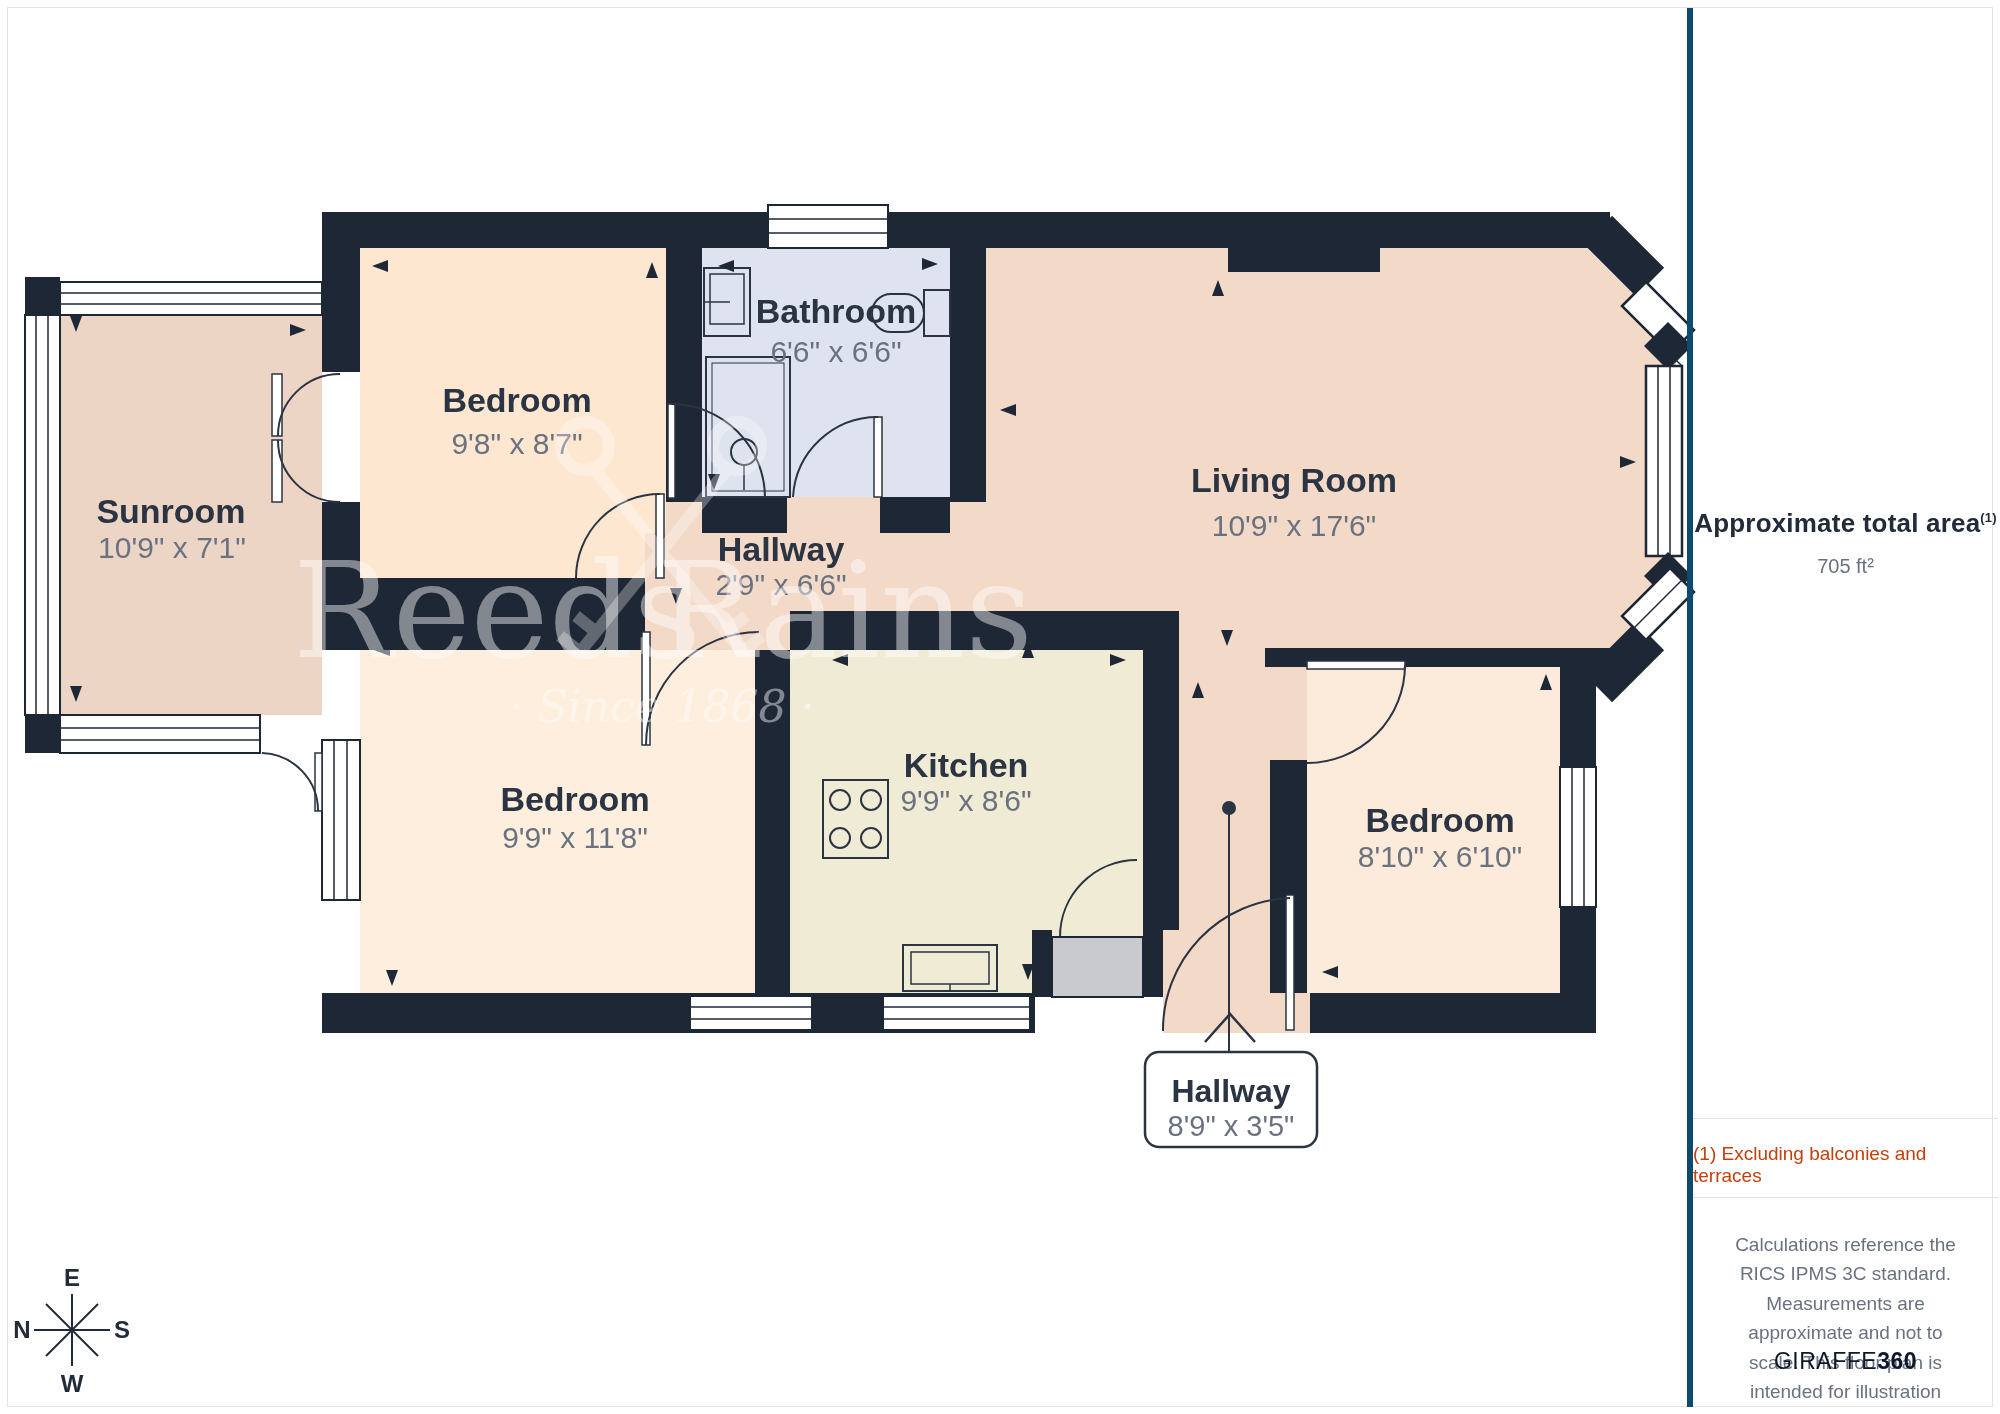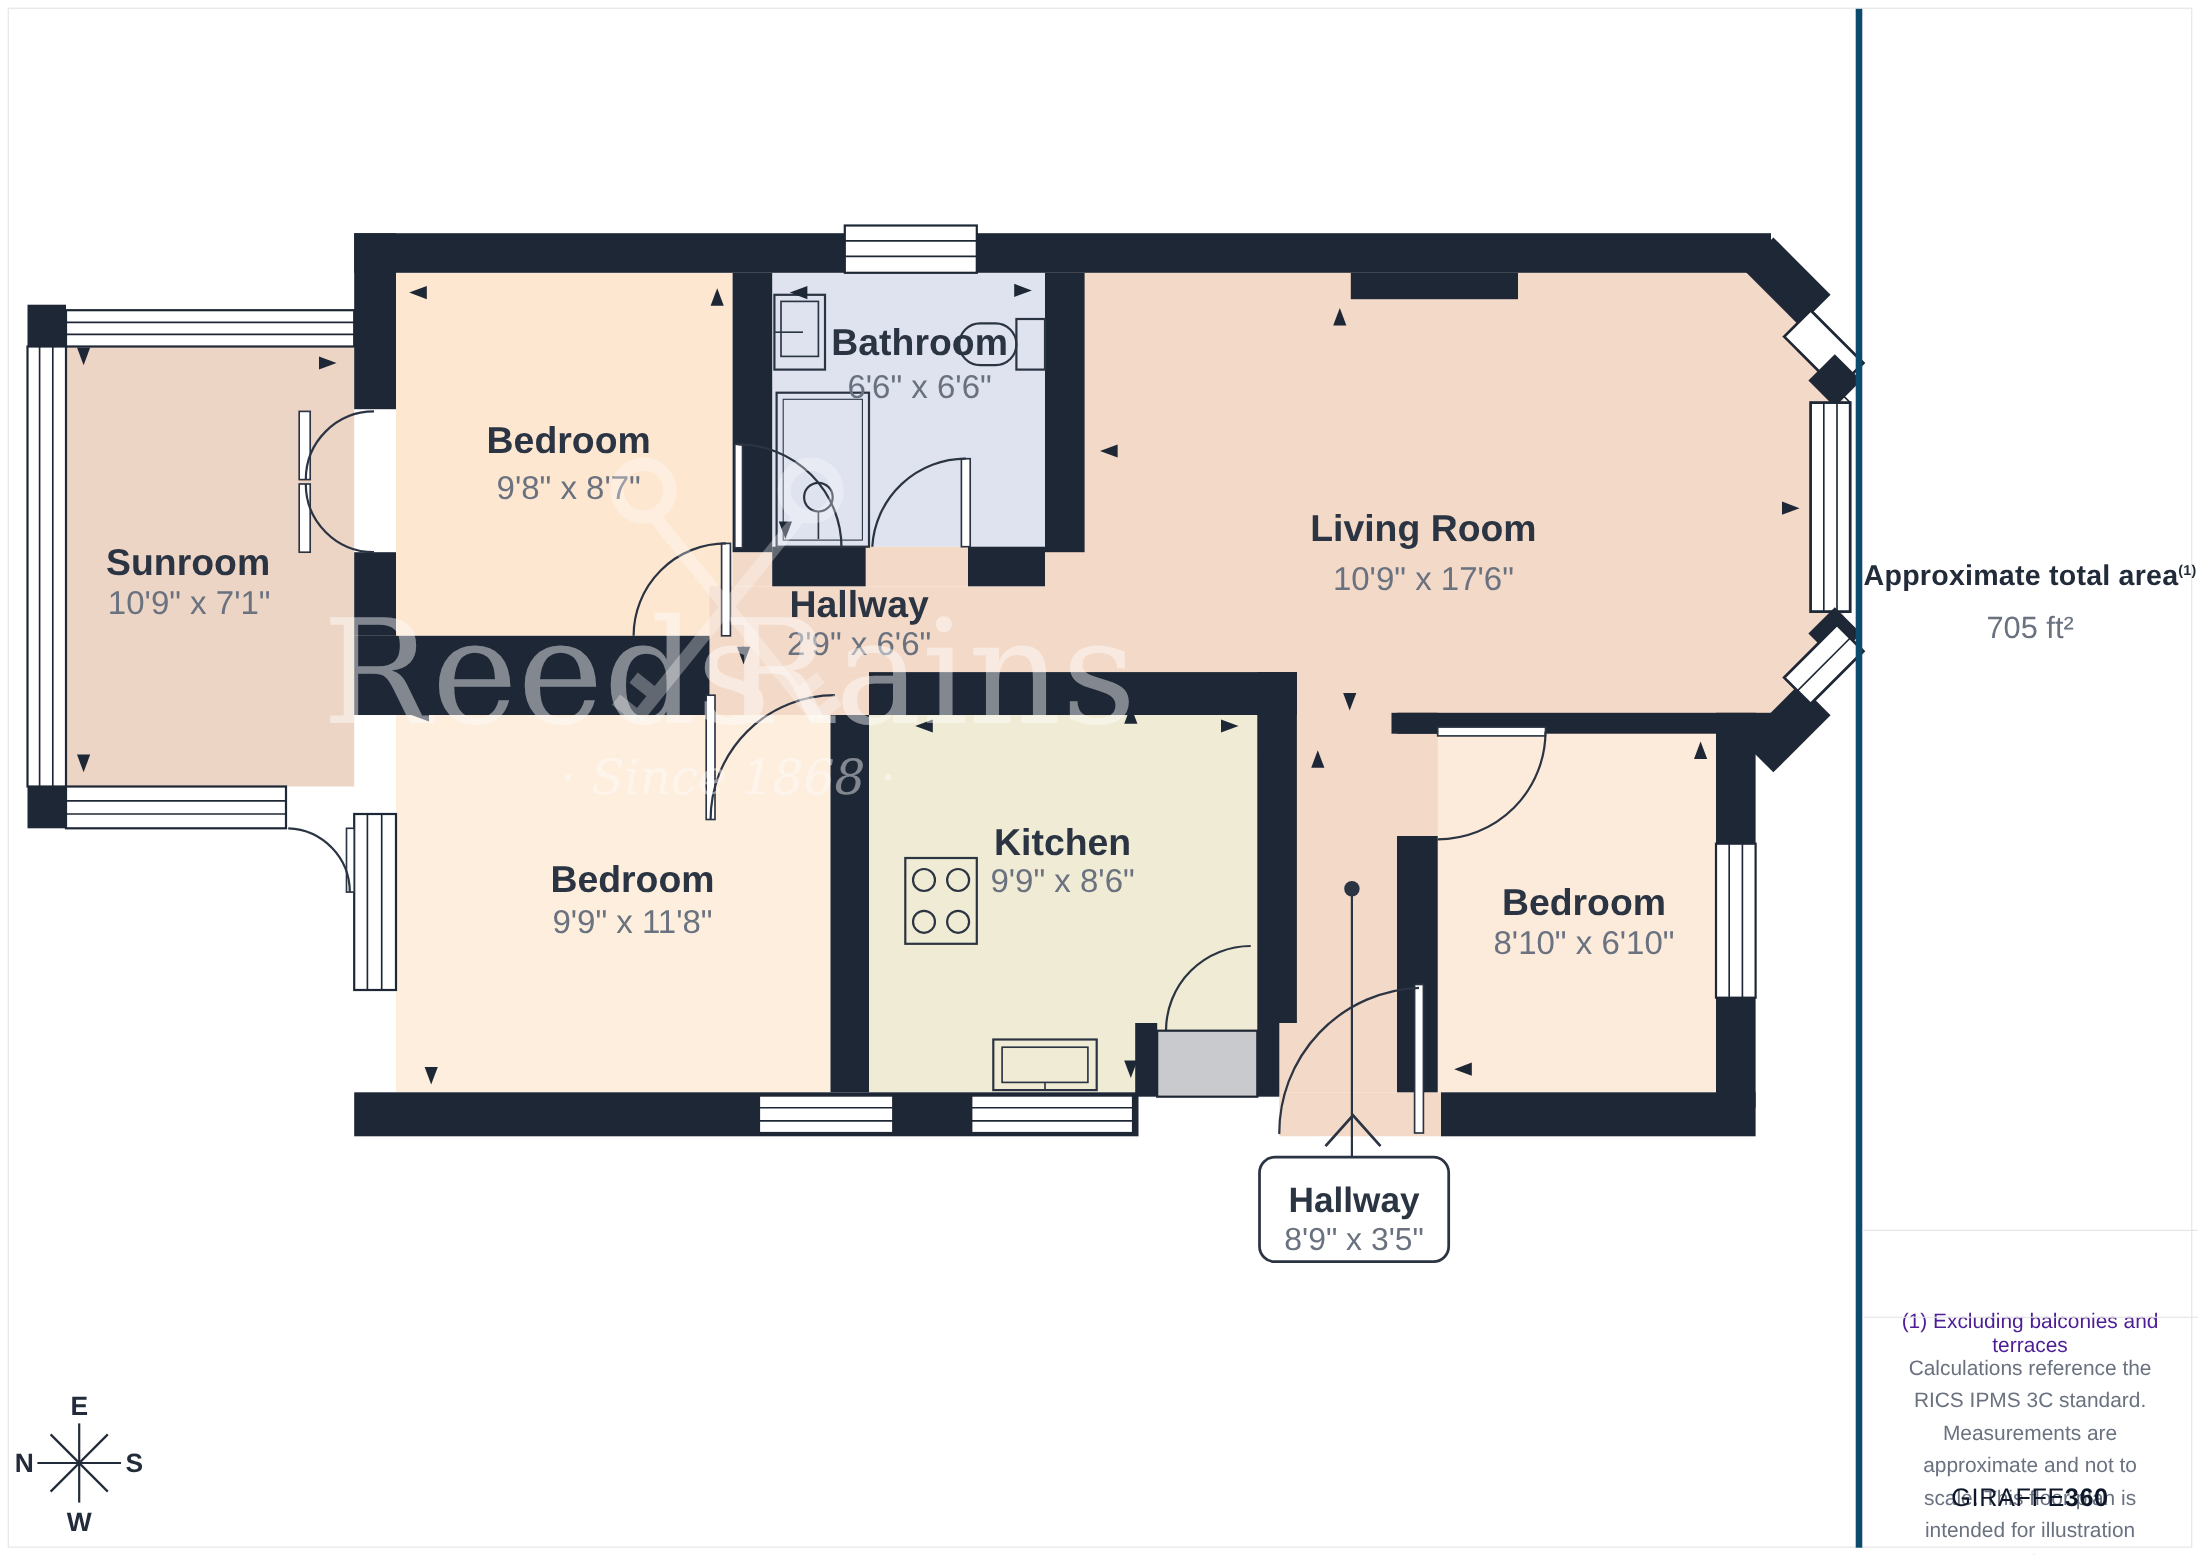--- a/index.html
+++ b/index.html
@@ -5,25 +5,25 @@
   html,body{margin:0;padding:0;background:#fff;}
   #stage{position:relative;width:2000px;height:1414px;background:#ffffff;overflow:hidden;
          font-family:"Liberation Sans",sans-serif;}
   #frame{position:absolute;inset:7px;border:1px solid #e4e4e4;pointer-events:none;}
   #plan-svg{position:absolute;left:0;top:0;}
   
   #sidebar{position:absolute;left:1687px;top:8px;width:305px;height:1399px;border-left:6px solid #0c4a6e;}
   .sb-area{position:absolute;top:500px;left:0;right:0;text-align:center;}
   .sb-area-title{font-size:26px;font-weight:bold;color:#222b3a;letter-spacing:.2px;}
   .sb-area-title sup{font-size:13px;font-weight:bold;}
-  .sb-area-value{margin-top:16px;font-size:28px;color:#6a7280;}
+  .sb-area-value{margin-top:16px;font-size:20px;color:#6a7280;}
   .sb-div{position:absolute;left:0;right:0;height:1px;background:#e4e4e4;}
   #sb-div1{top:1110px;} #sb-div2{top:1189px;}
-  .sb-footnote{position:absolute;top:1135px;left:0;right:0;text-align:center;
-               font-size:19px;color:#4c1d95;margin-top:48px;}
+  .sb-footnote{position:absolute;top:1135px;left:0;right:0;text-align:left;
+               font-size:19px;color:#c2410c;}
   .sb-disclaimer{position:absolute;top:1222px;left:36px;right:36px;text-align:center;
                  font-size:19px;line-height:1.55;color:#6a7280;}
   .sb-brand{position:absolute;top:1340px;left:0;right:0;text-align:center;font-size:23px;
             color:#0f172a;letter-spacing:.5px;}
   .sb-brand .b{font-weight:bold;}
   
   .room-name{font-family:"Liberation Sans",sans-serif;font-size:34px;font-weight:bold;fill:#2b3442;}
   .room-dims{font-family:"Liberation Sans",sans-serif;font-size:30px;fill:#6a7280;}
   .compass-label{font-family:"Liberation Sans",sans-serif;font-size:24px;font-weight:bold;fill:#222b3a;}
   .wm-word{font-family:"DejaVu Serif","Liberation Serif",serif;font-size:132px;fill:#ffffff;}

